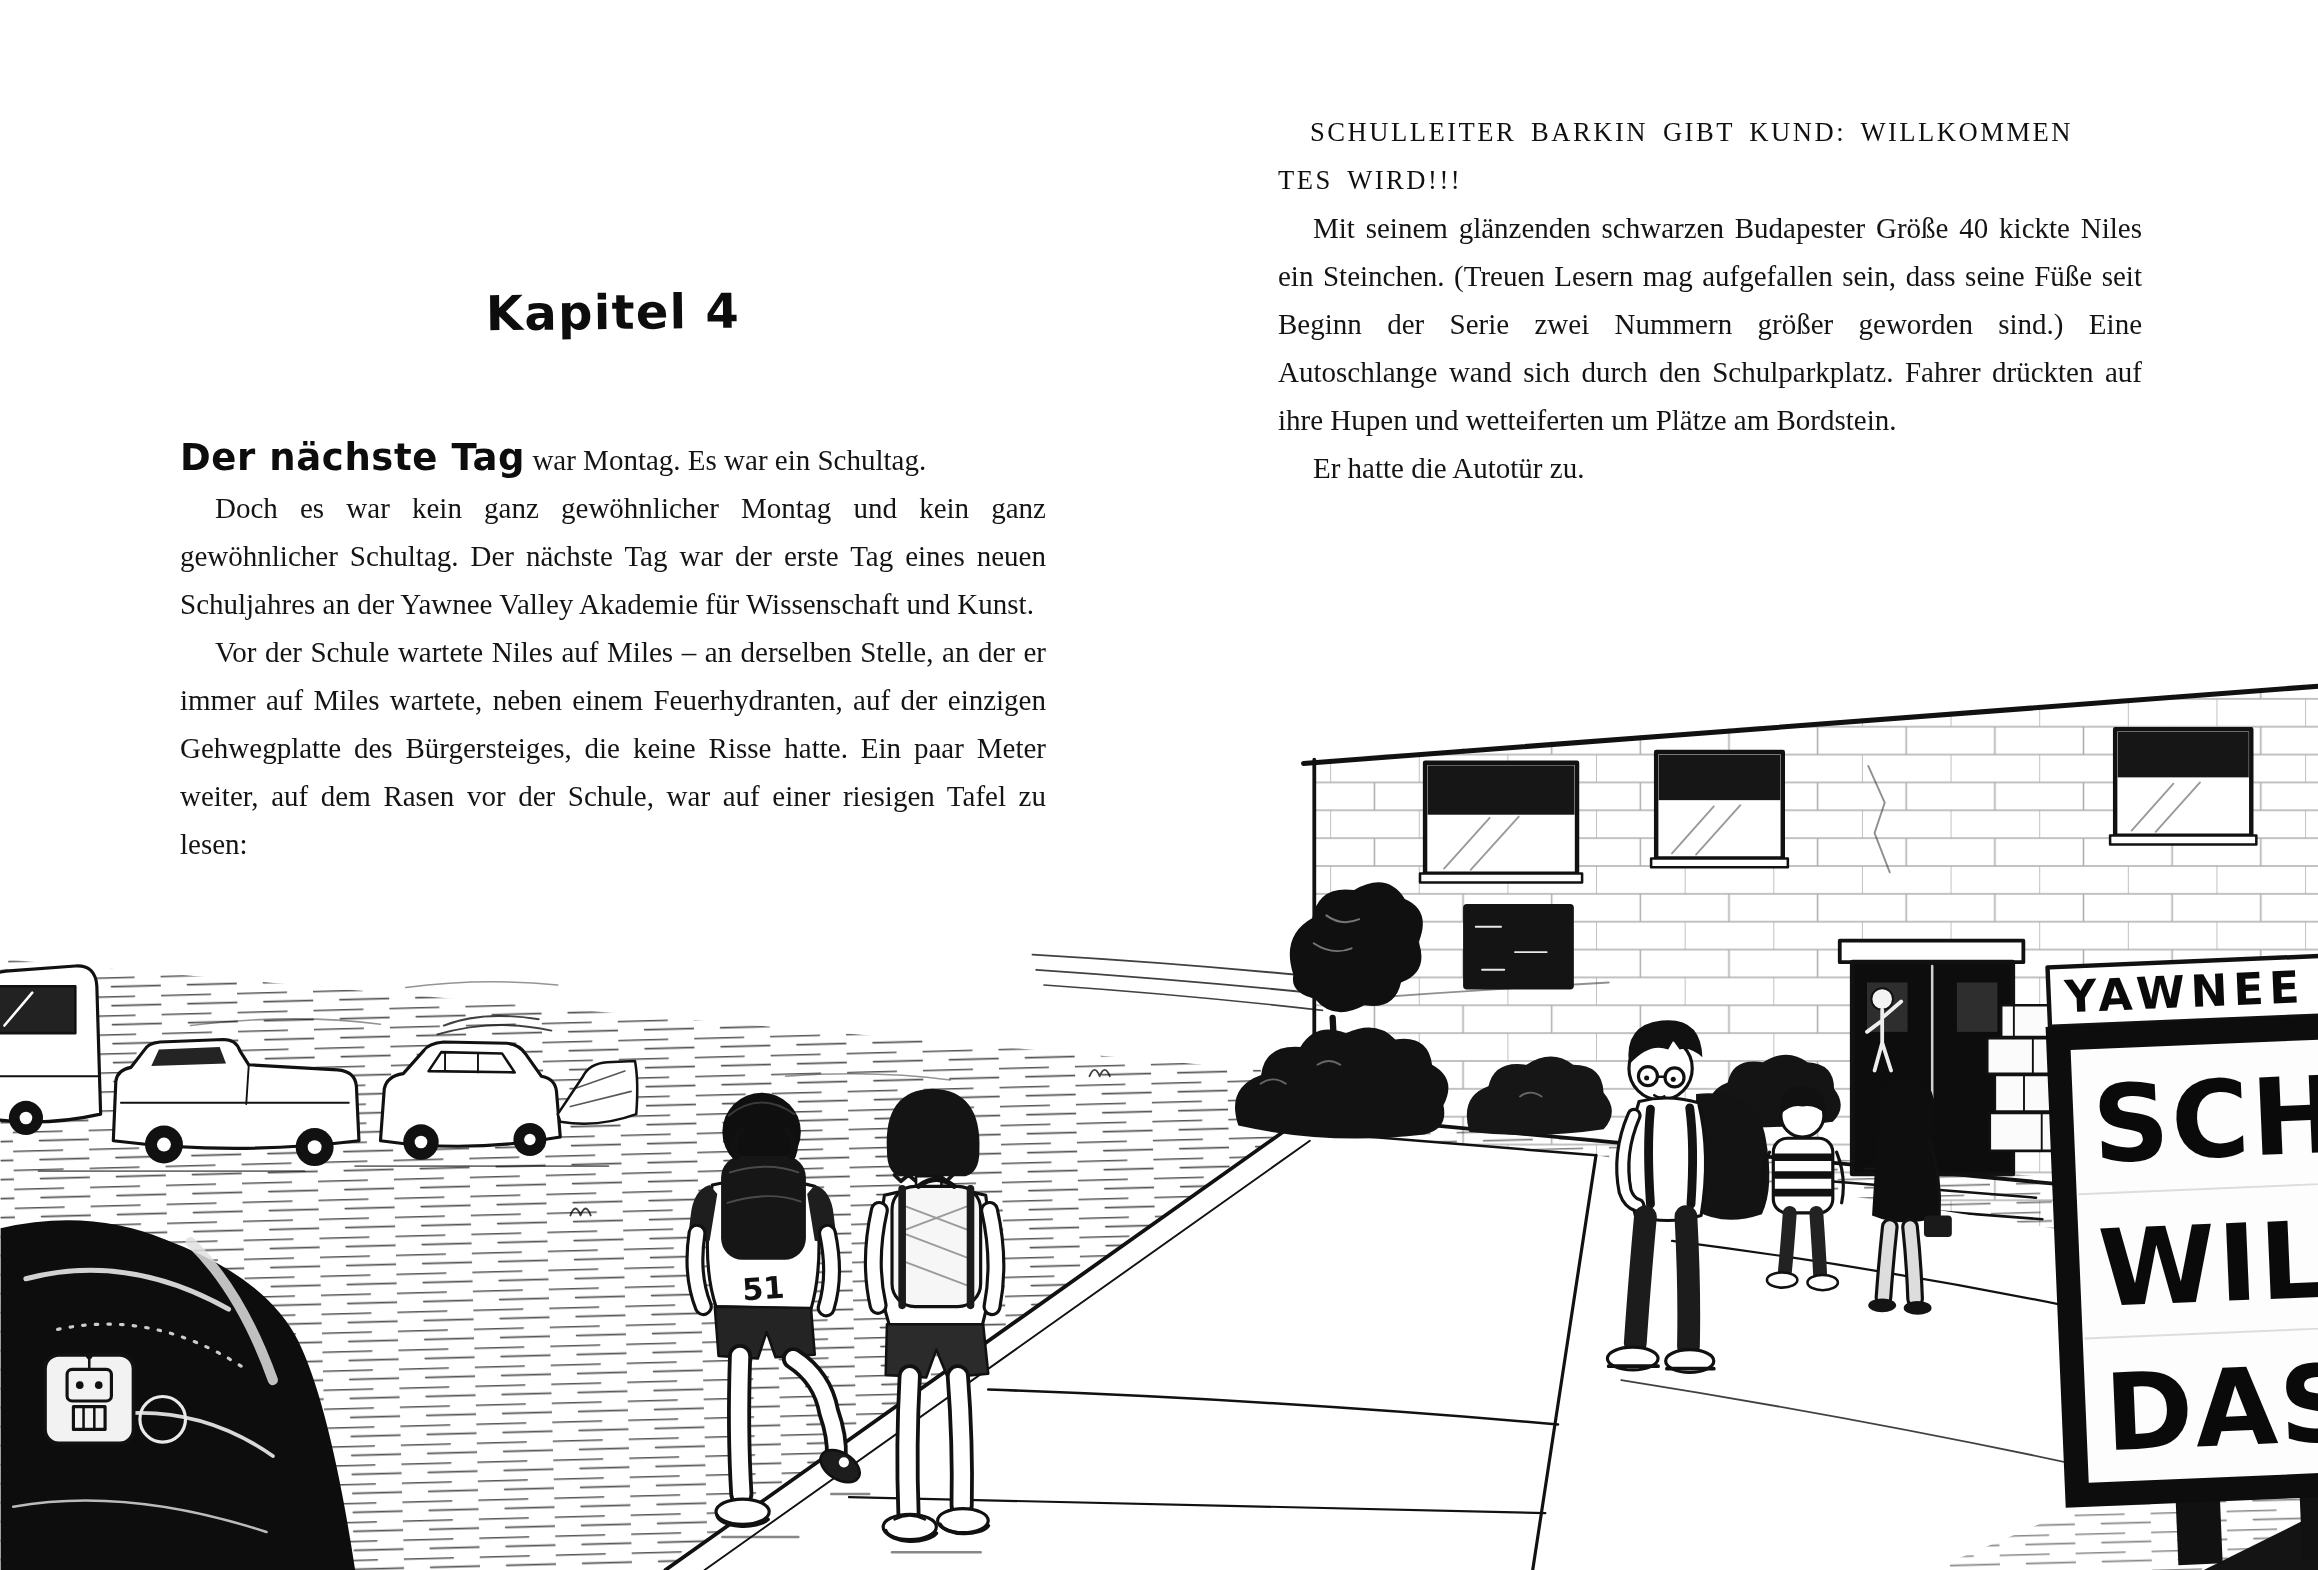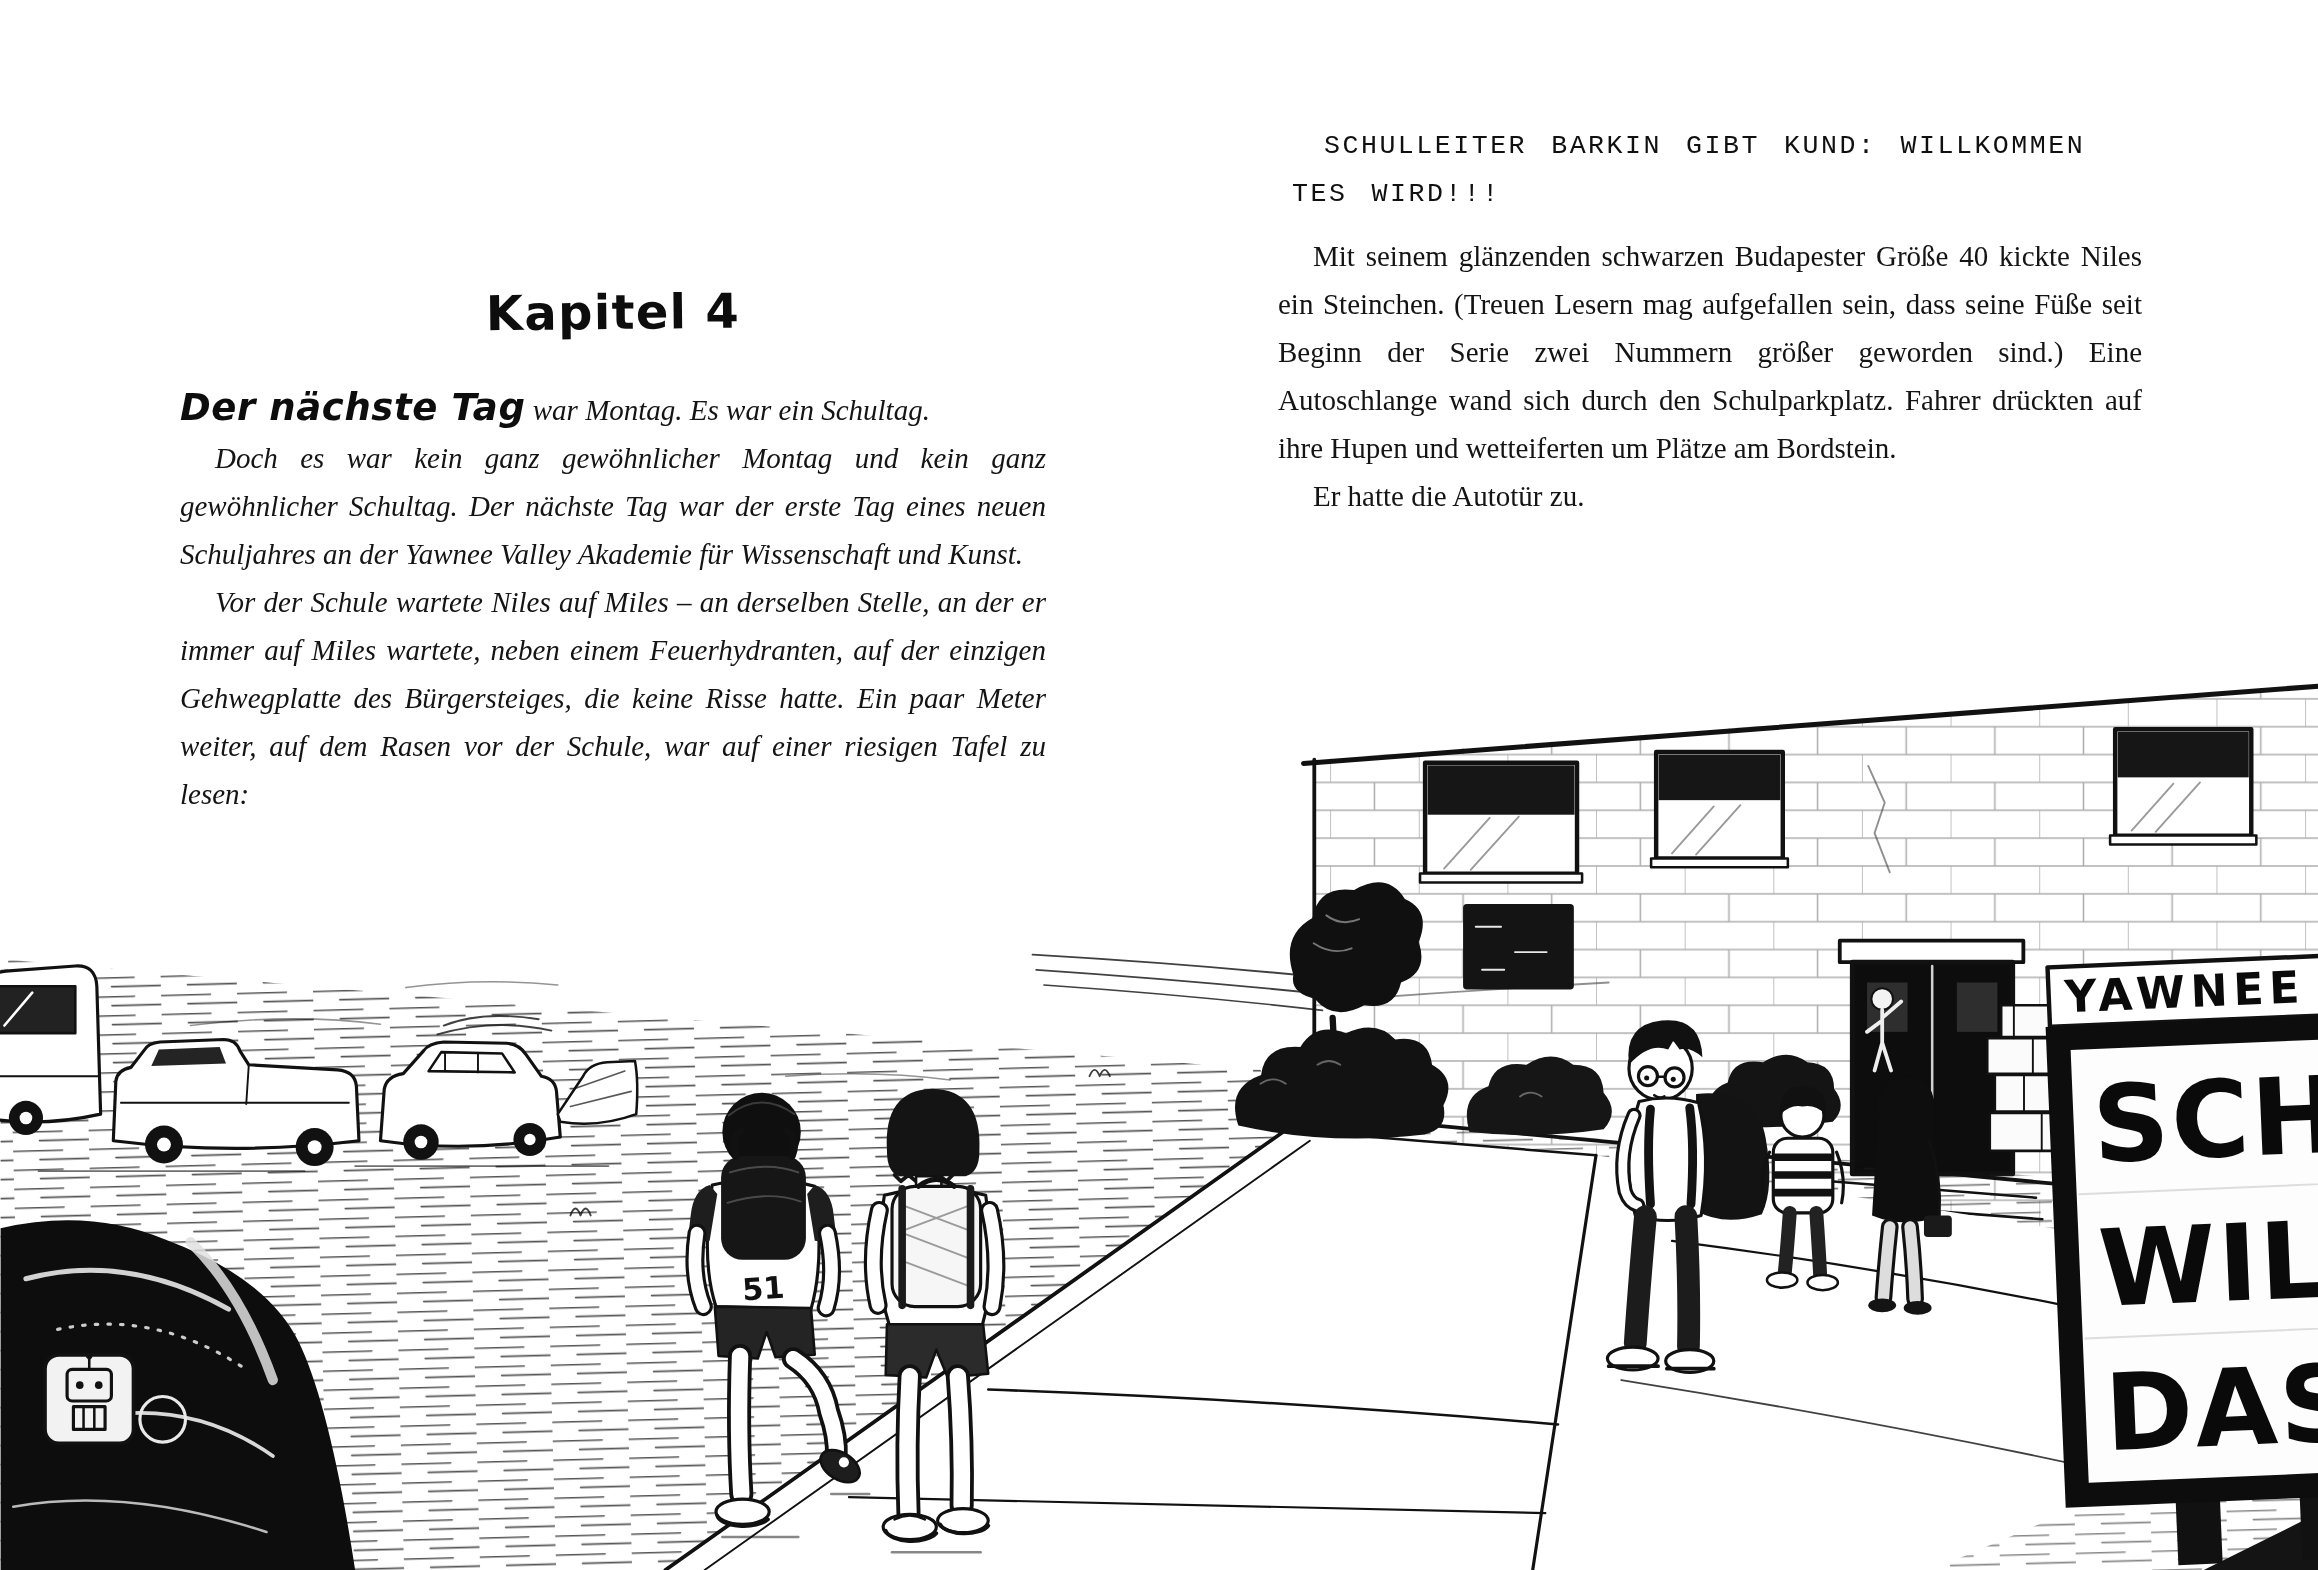--- a/index.html
+++ b/index.html
@@ -8,29 +8,29 @@
     width:2319px;height:1571px;background:#ffffff;position:relative;
     font-family:"Liberation Serif","DejaVu Serif",serif;color:#141414;overflow:hidden;
   }
   .spread{position:absolute;inset:0;background:#fff;}
   .page-left{position:absolute;left:180px;top:284px;width:866px;}
   .chapter-title{
     margin:0;font-family:"DejaVu Sans","Liberation Sans",sans-serif;
     font-weight:800;font-size:48px;letter-spacing:1.3px;text-align:center;
     transform:rotate(-0.6deg);color:#0d0d0d;
   }
-  .body-text{margin-top:44px;font-style:italic;}
+  .body-text{margin-top:94px;}
   .para{margin:0;font-size:29px;line-height:48px;text-align:justify;hyphens:auto;}
   .indent{text-indent:35px;}
   .leadin{
     font-family:"DejaVu Sans","Liberation Sans",sans-serif;font-weight:800;
     font-size:37px;letter-spacing:0.6px;color:#0d0d0d;
   }
   .page-right{position:absolute;left:1278px;top:108px;width:864px;}
-  .caps-block{margin:14px;font-family:Liberation Mono, monospace;}
+  .caps-block{margin:0;}
   .caps-line{
     font-size:26.6px;line-height:48px;letter-spacing:2.5px;word-spacing:5.7px;
     white-space:nowrap;color:#101010;
   }
   .indent-sm{padding-left:32px;}
   .page-number{position:absolute;left:1629px;top:1476px;font-size:25px;color:#222;}
   .illo{position:absolute;left:0;top:671px;}
   .illo path, .illo rect, .illo circle, .illo ellipse, .illo polygon{stroke-linejoin:round;stroke-linecap:round;}
   .signBig{font-family:"DejaVu Sans","Liberation Sans",sans-serif;font-weight:bold;font-size:168px;letter-spacing:3px;fill:#0a0a0a;}
   .signHeader{font-family:"DejaVu Sans","Liberation Sans",sans-serif;font-weight:bold;font-size:70px;letter-spacing:9px;fill:#0a0a0a;}

